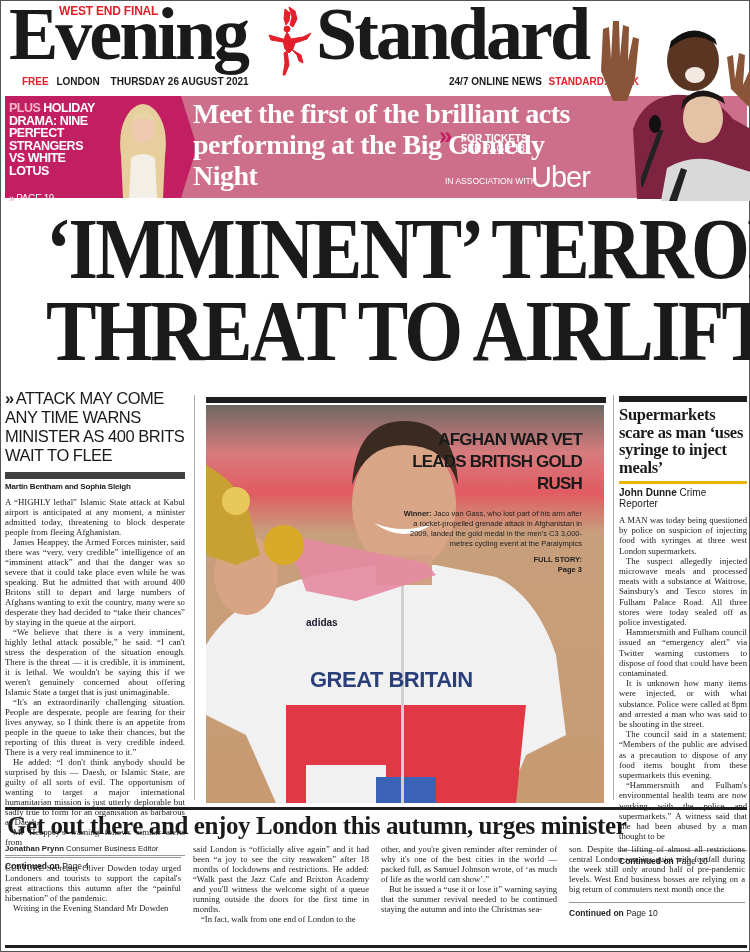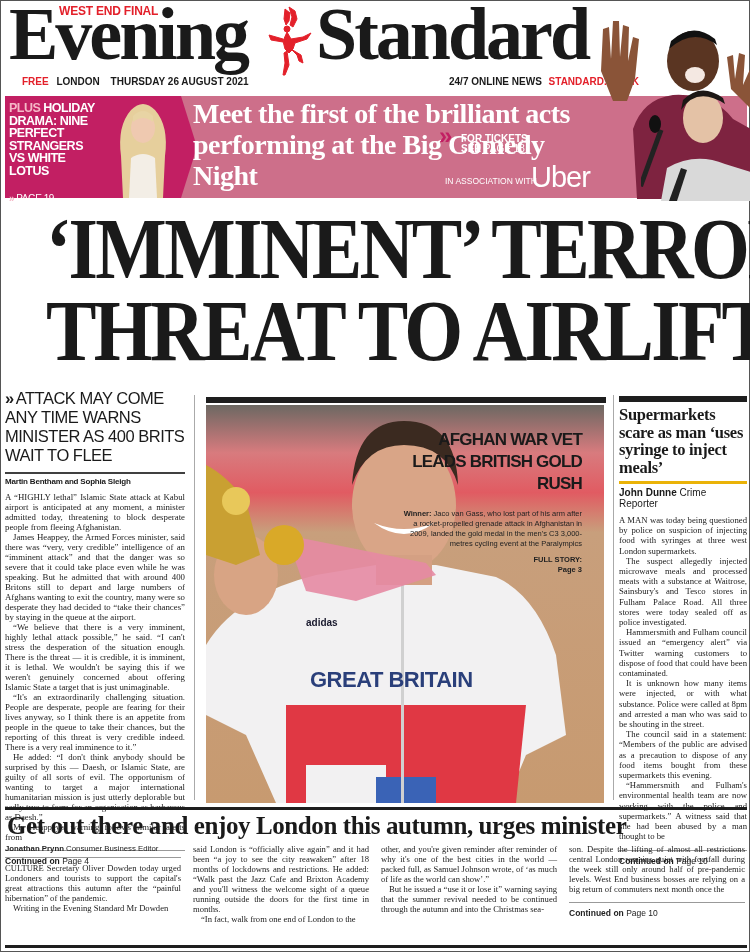--- a/index.html
+++ b/index.html
@@ -41,21 +41,21 @@
   .promo-assoc { position: absolute; left: 440px; top: 80px; font-family: "Liberation Sans", sans-serif; font-size: 8.5px; color: #fff; white-space: nowrap; }
   .promo-uber { position: absolute; left: 526px; top: 65px; font-family: "Liberation Sans", sans-serif; font-size: 29px; color: #fff; letter-spacing: -1px; }
 
   
   .headline { position: absolute; left: 0; top: 207px; width: 750px; text-align: center; font-family: "Liberation Serif", serif; font-weight: bold; font-size: 86px; line-height: 82px; color: #1a1a1a; letter-spacing: -3px; transform: scaleX(0.88); transform-origin: center top; white-space: nowrap; }
 
   
   .left-col { position: absolute; left: 4px; top: 388px; width: 180px; }
   .kicker { font-family: "Liberation Sans", sans-serif; font-size: 16.5px; line-height: 19px; color: #1a1a1a; text-transform: uppercase; letter-spacing: -0.5px; }
   .kicker .chev { font-weight: bold; margin-right: 2px; }
-  .byline { font-family: "Liberation Sans", sans-serif; font-weight: bold; font-size: 8px; margin-top: 7px; padding-top: 3px; border-top: 2px solid #404040; letter-spacing: -0.2px; }
+  .byline { font-family: "Liberation Sans", sans-serif; font-weight: bold; font-size: 8px; margin-top: 7px; padding-top: 3px; border-top: 7px solid #404040; letter-spacing: -0.2px; }
   .body-text { font-family: "Liberation Serif", serif; font-size: 8.8px; line-height: 10px; text-align: justify; color: #222; margin-top: 6px; }
   .body-text p { text-indent: 8px; }
   .body-text p.first { text-indent: 0; }
   .continued { font-family: "Liberation Sans", sans-serif; font-size: 8.5px; border-top: 1px solid #999; padding-top: 5px; margin-top: 8px; }
   .continued b { font-weight: bold; }
 
   .vrule { position: absolute; width: 1px; background: #aaa; }
 
   
   .photo-bar { position: absolute; left: 205px; top: 396px; width: 400px; height: 6px; background: #1e1e1e; }
@@ -263,21 +263,21 @@
       </div>
       <p class="first">CULTURE Secretary Oliver Dowden today urged Londoners and tourists to support the capital's great attractions this autumn after the “painful hibernation” of the pandemic.</p>
       <p>Writing in the Evening Standard Mr Dowden</p>
     </div>
     <div class="bcol" style="left:188px;">
       <p class="first">said London is “officially alive again” and it had been “a joy to see the city reawaken” after 18 months of lockdowns and restrictions. He added: “Walk past the Jazz Cafe and Brixton Academy and you'll witness the welcome sight of a queue running outside the doors for the first time in months.</p>
       <p>“In fact, walk from one end of London to the</p>
     </div>
     <div class="bcol" style="left:376px;">
       <p class="first">other, and you're given reminder after reminder of why it's one of the best cities in the world — packed full, as Samuel Johnson wrote, of ‘as much of life as the world can show’.”</p>
-      <p>But he issued a “use it or lose it” warning saying that the summer revival needed to be continued through the autumn and into the Christmas sea-</p>
+      <p>But he issued a “use it or lose it” warning saying that the summer revival needed to be continued staying the autumn and into the Christmas sea-</p>
     </div>
     <div class="bcol" style="left:564px;">
       <p class="first">son. Despite the lifting of almost all restrictions central London remains quiet with footfall during the week still only around half of pre-pandemic levels. West End business bosses are relying on a big return of commuters next month once the</p>
       <div class="continued">
         <b>Continued on</b> <span>Page 10</span>
       </div>
     </div>
   </div>
   <div class="bottom-end-rule"></div>
 </div>

